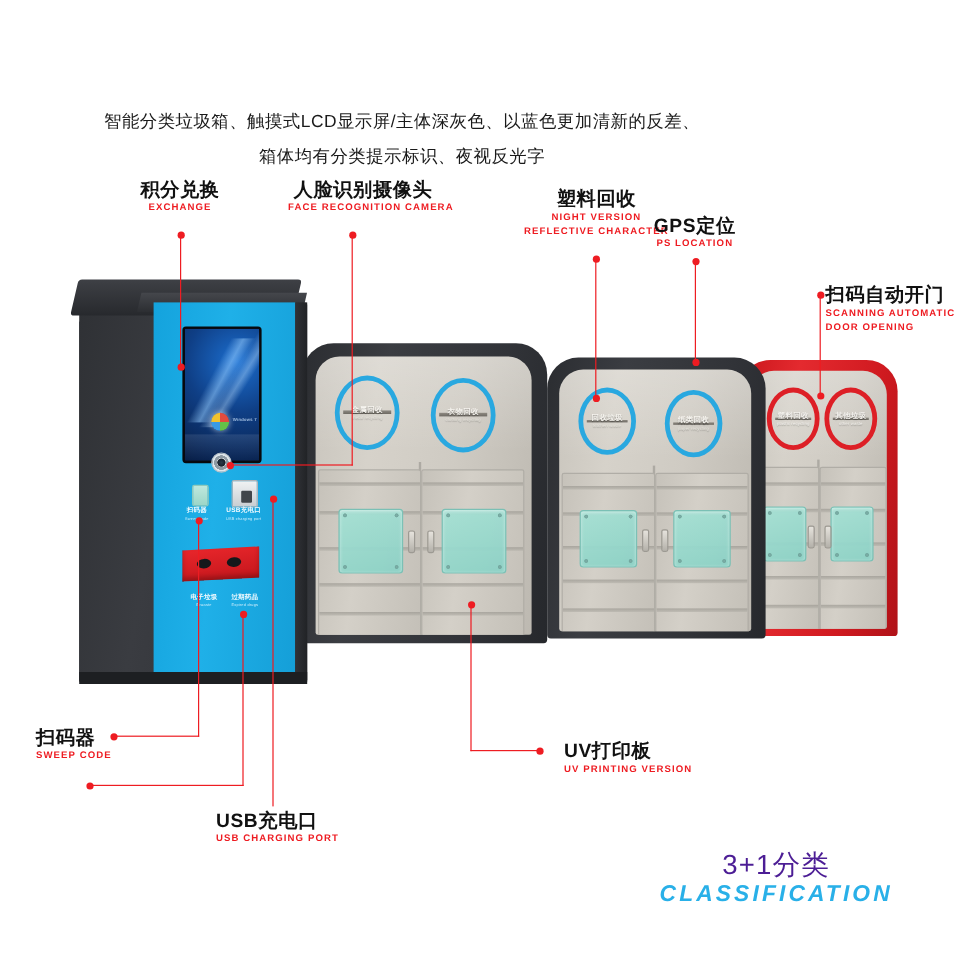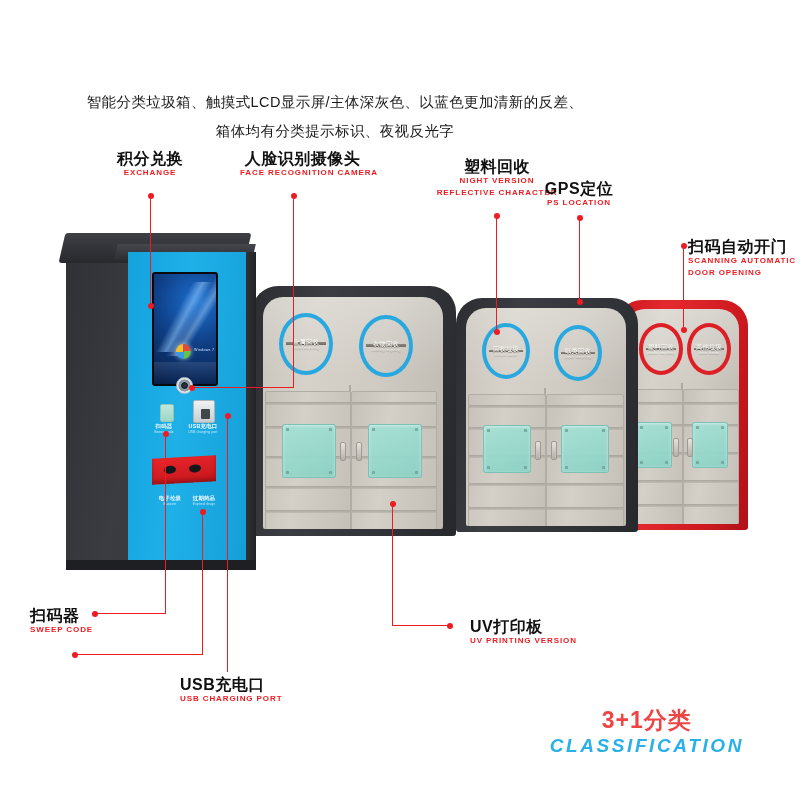--- a/index.html
+++ b/index.html
@@ -122,21 +122,21 @@
        border:1px solid rgba(120,190,178,.9);
        box-shadow:inset 0 1px 3px rgba(255,255,255,.5);}
   .uvplate i{position:absolute;width:3px;height:3px;border-radius:50%;
        background:#7fb3ab;box-shadow:inset 0 0 1px #4e7a73;}
   .handle{position:absolute;width:4px;height:17px;border-radius:2px;
        background:linear-gradient(180deg,#e6e3dd,#b4b1aa);border:.5px solid #9d9a93;}
   .midseam{position:absolute;width:2px;background:#adaaa3;}
 
   
   .brand{position:absolute;right:56px;bottom:42px;text-align:center;}
-  .brand .b1{color:#ef4444;font-size:23px;font-weight:700;letter-spacing:1px;line-height:28px;}
+  .brand .b1{color:#4c1d95;font-size:23px;font-weight:400;letter-spacing:1px;line-height:28px;}
   .brand .b2{color:#29b0e8;font-size:19px;font-weight:700;letter-spacing:2.6px;line-height:24px;font-style:italic;}
 </style>
 </head>
 <body>
 
 <div id="stage">
 
   <div class="headline">
     <div>智能分类垃圾箱、触摸式LCD显示屏/主体深灰色、以蓝色更加清新的反差、</div>
     <div>箱体均有分类提示标识、夜视反光字</div>

